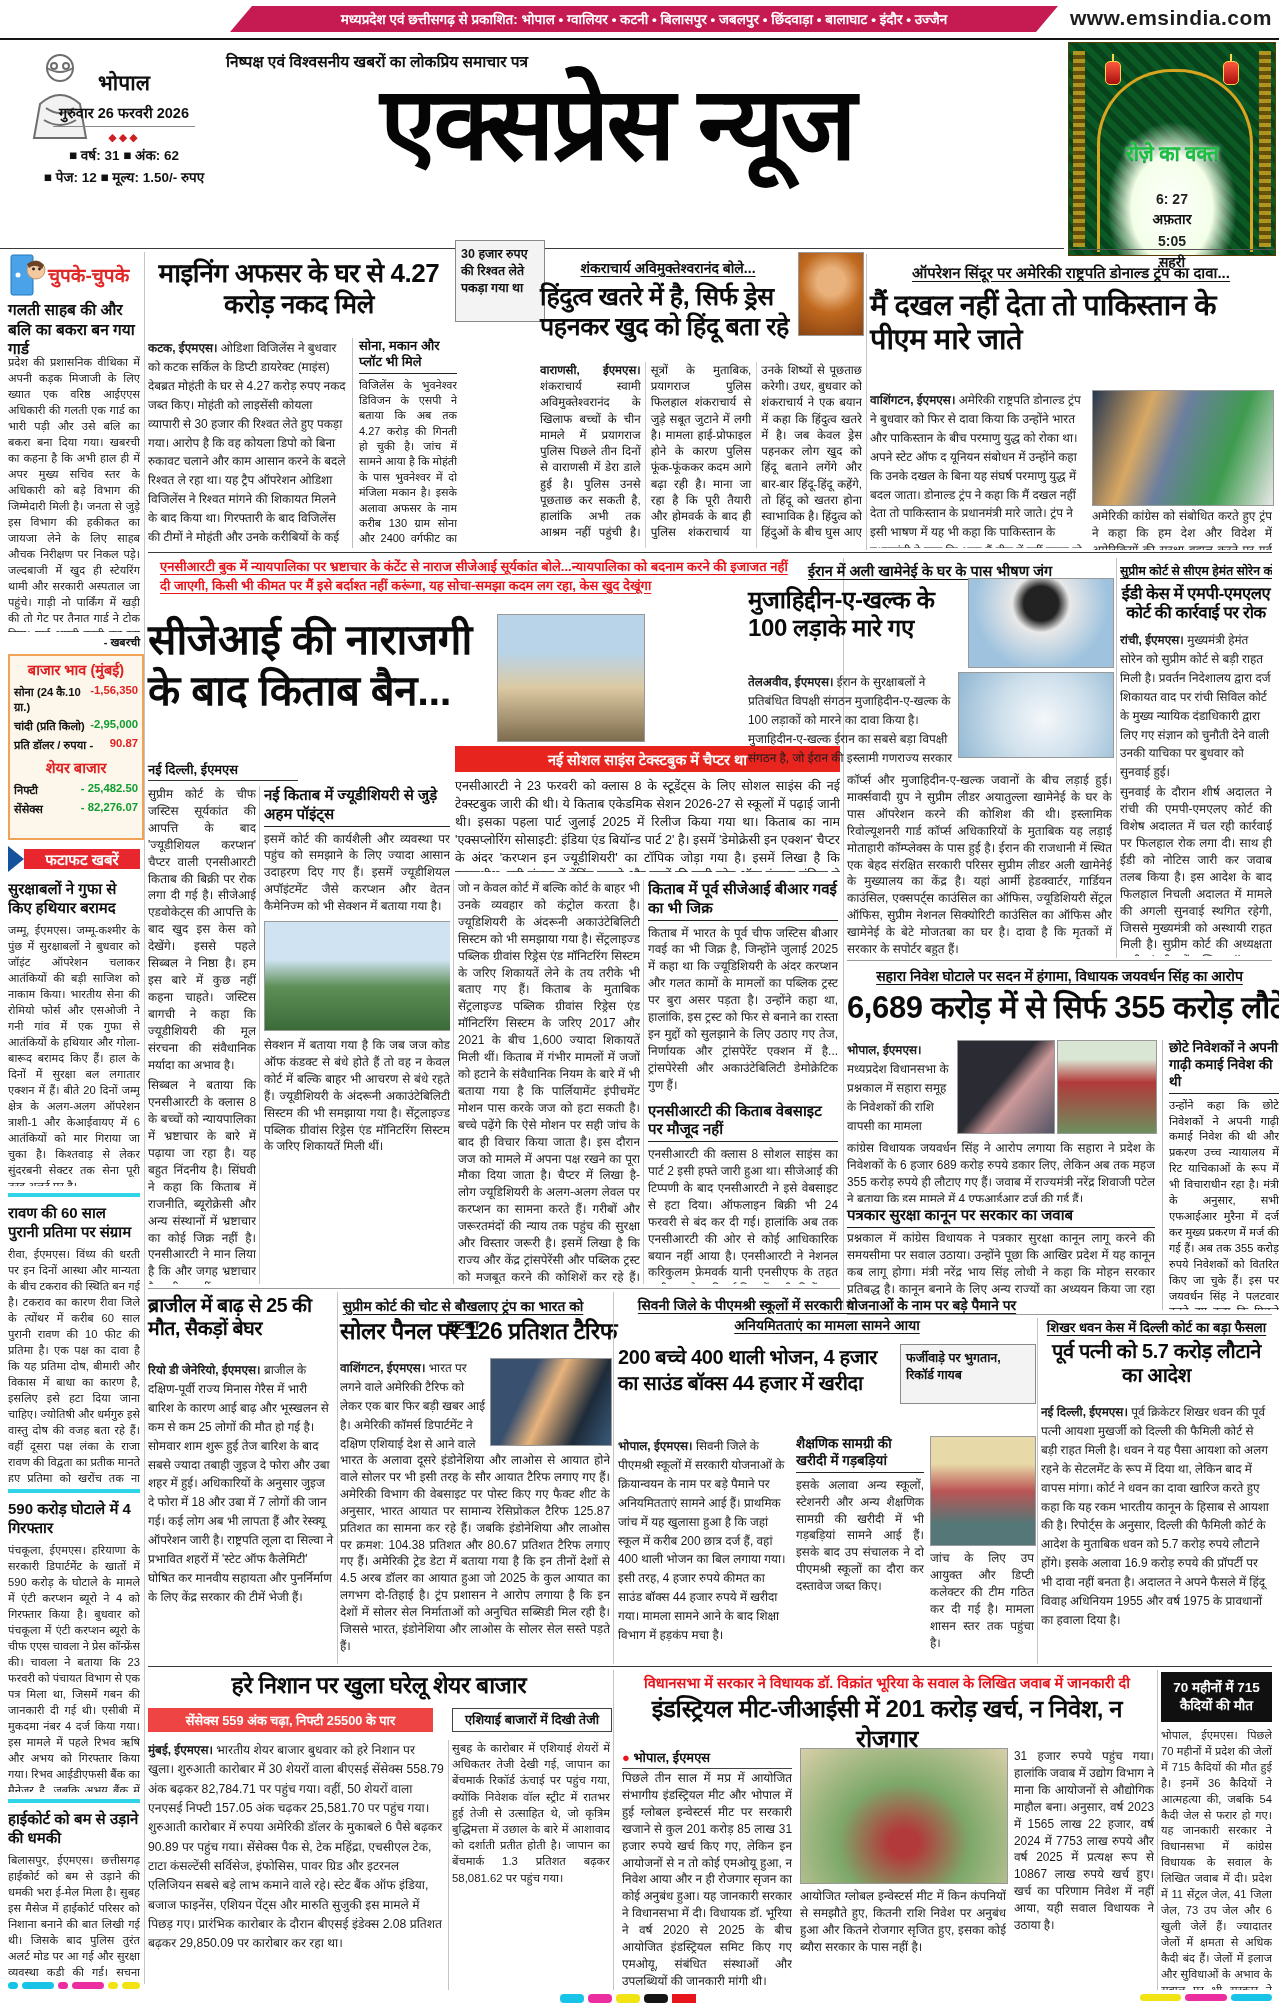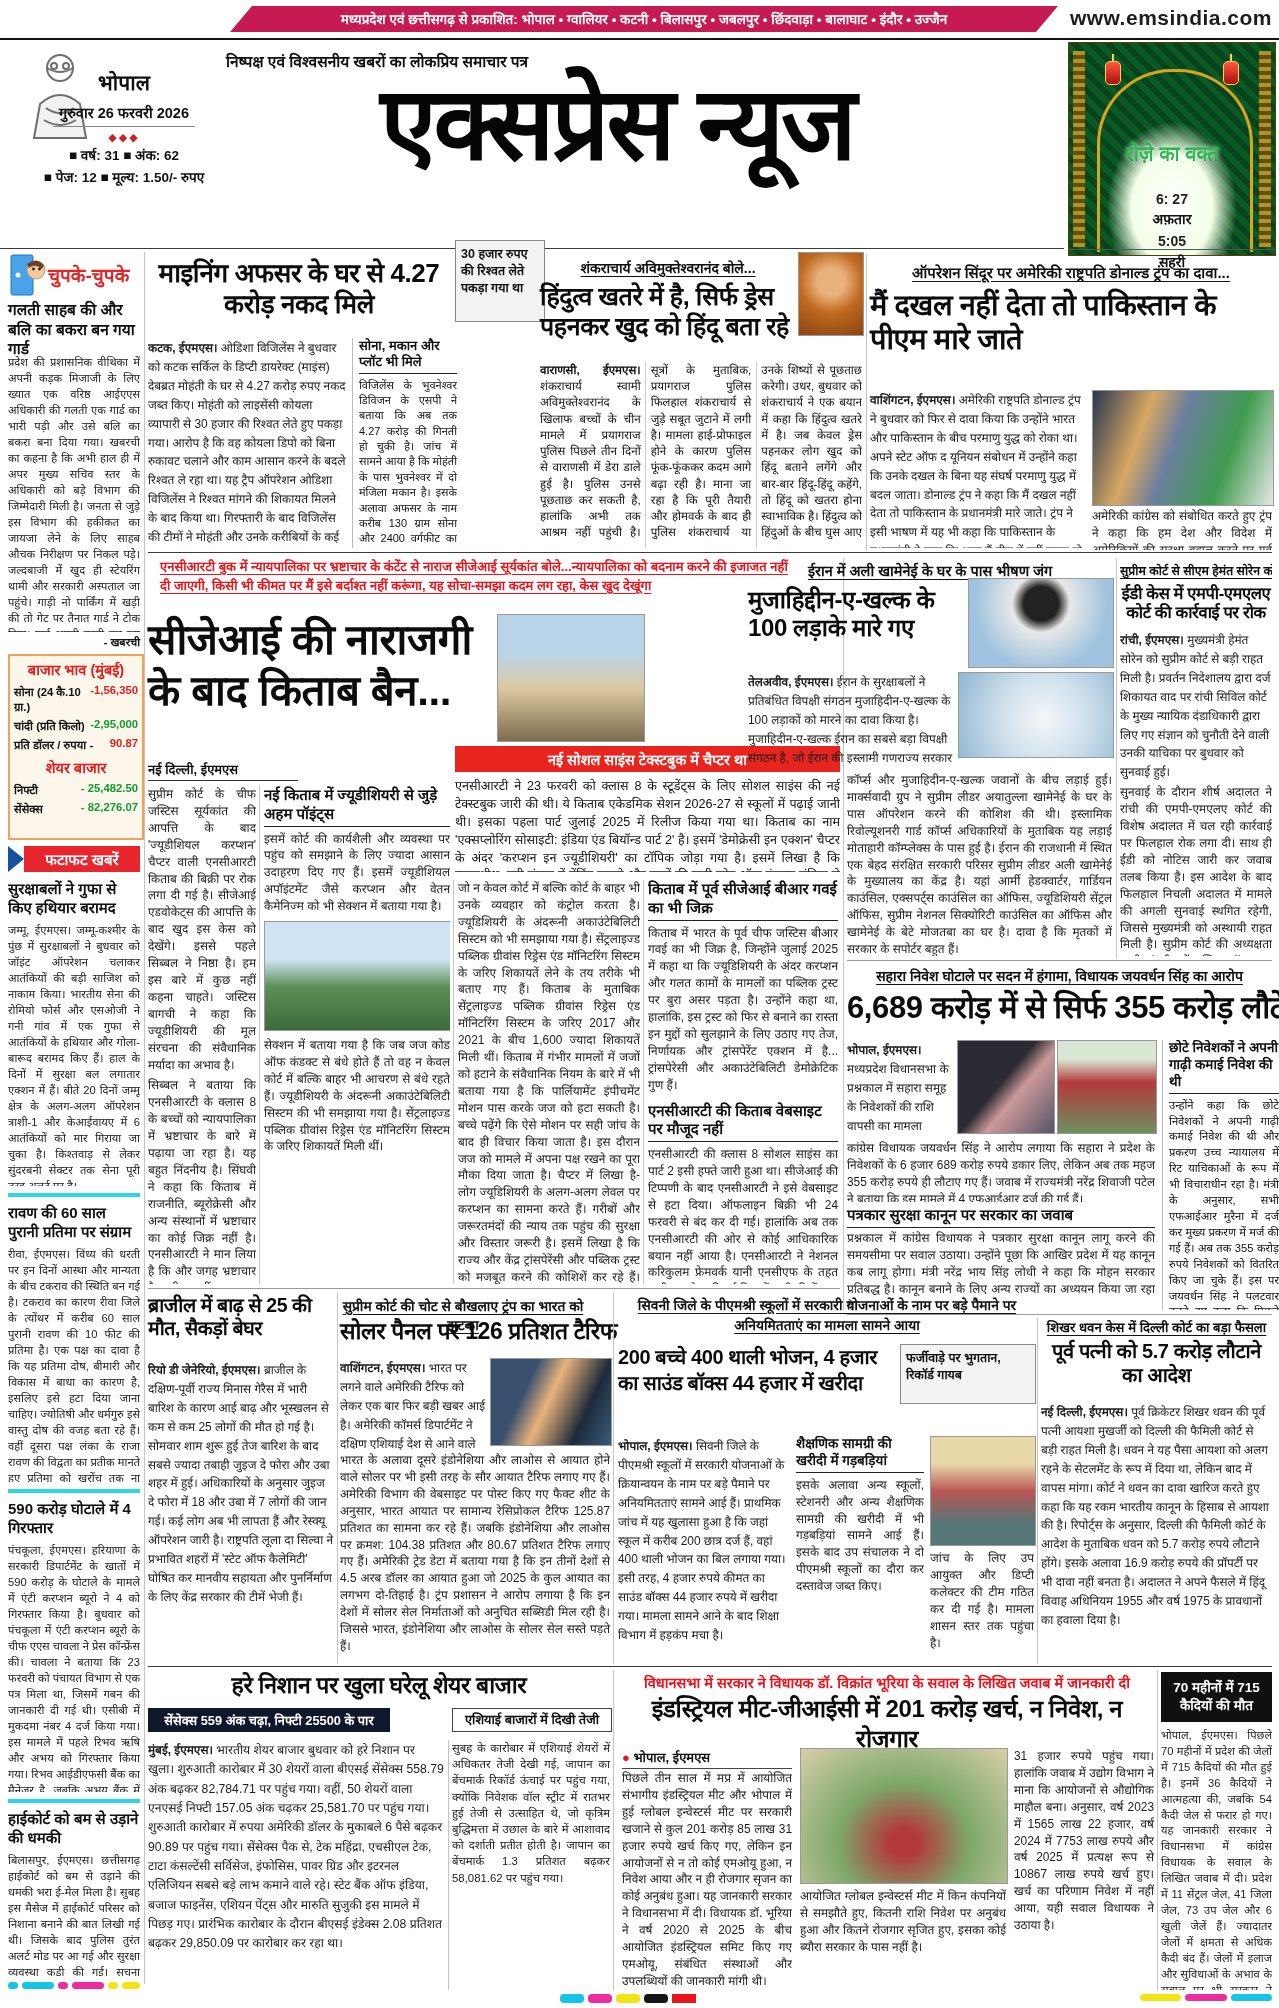--- a/index.html
+++ b/index.html
@@ -27,30 +27,30 @@
   #tagline{left:226px;top:50px;width:600px;font-size:15.5px;font-weight:800;}
   .diamonds{color:#cf1f24;font-size:11px;letter-spacing:2px;}
   #roza{left:1068px;top:42px;width:206px;height:212px;border:1px solid #5c3a00;
         background:
          radial-gradient(ellipse 90px 120px at 50% 78%,#ffffff 0%,#f3ffe8 45%,rgba(255,255,255,0) 72%),
          repeating-linear-gradient(45deg,#0b5a26 0 6px,#07441c 6px 12px);}
   #roza .arch{position:absolute;left:28px;top:26px;width:150px;height:180px;border:3px solid #d9a520;border-bottom:none;border-radius:75px 75px 0 0;}
   .lantern{position:absolute;width:14px;height:22px;background:linear-gradient(#ff5a3c,#a80f0f);border-radius:5px;border:1px solid #ffd24a;}
   .lantern:before{content:"";position:absolute;left:6px;top:-8px;width:2px;height:8px;background:#ffd24a;}
   .sidecol{position:absolute;top:8px;width:12px;height:196px;background:repeating-linear-gradient(#d9a520 0 4px,#7a4d05 4px 8px);opacity:.8;}
-  #roza .rtitle{position:absolute;left:0;top:96px;width:100%;text-align:center;font-size:20px;font-weight:400;color:#19c23c;text-shadow:0 0 4px #fff,0 1px 0 #064;}
+  #roza .rtitle{position:absolute;left:0;top:96px;width:100%;text-align:center;font-size:20px;font-weight:700;color:#19c23c;text-shadow:0 0 4px #fff,0 1px 0 #064;}
   #roza .rlbl{position:absolute;width:100%;text-align:center;font-weight:900;color:#111;font-size:14px;margin-top:38px;}
   #roza .rtime{position:absolute;width:100%;text-align:center;font-weight:800;color:#222;font-size:14px;}
   
   .railbody{font-size:11.2px;line-height:1.43;color:#222;text-align:justify;}
   #market{left:8px;top:654px;width:132px;height:182px;background:#fdf6ea;border:2px solid #f0a258;}
   #market .mhead{color:#e02020;font-weight:900;font-size:14.5px;text-align:center;padding:3px 8px;}
   .mrow{display:flex;justify-content:space-between;font-size:11.3px;font-weight:800;padding:2px 4px;}
   .grn{color:#0f9d32;} .red{color:#e02020;}
-  #flashband{left:8px;top:846px;width:132px;height:26px;display:flex;}
+  #flashband{left:8px;top:846px;width:132px;height:26px;display:flex;align-items:center;}
   #flashband .tri{width:0;height:0;border-top:13px solid transparent;border-bottom:13px solid transparent;border-left:16px solid #16519c;}
   #flashband .fb{flex:1;background:#e8262d;color:#fff;font-weight:900;font-size:15px;display:flex;align-items:center;justify-content:center;}
   .fl-title{font-size:15px;font-weight:900;line-height:1.25;margin-bottom:4px;}
   .fl-div{height:4px;background:#2fd4e8;margin:7px 0;}
   .dotbar{display:flex;gap:4px;height:7px;}
   .dotbar span{border-radius:4px;}
   
   .notebox{border:1px solid #8a8a8a;background:#f3f3f3;font-weight:800;text-align:left;padding:5px;line-height:1.35;}
   .boxtitle{font-weight:900;line-height:1.25;border-bottom:1.5px solid #222;padding-bottom:2px;margin-bottom:4px;}
   .blackbox{background:#101010;color:#fff;font-weight:900;display:flex;align-items:center;justify-content:center;text-align:center;line-height:1.3;}
@@ -308,21 +308,21 @@
   <div class="abs kick ctr" style="left:1041px;top:1318px;width:231px;font-size:13.2px">शिखर धवन केस में दिल्ली कोर्ट का बड़ा फैसला </div>
   <div class="abs hl ctr" style="left:1041px;top:1340px;width:231px;font-size:20px">पूर्व पत्नी को 5.7 करोड़ लौटाने का आदेश </div>
   <div class="abs clip" style="left:1041px;top:1402px;width:231px;height:258px">
     <span class="bd dl">नई दिल्ली, ईएमएस। </span>
     <span class="bd jus">पूर्व क्रिकेटर शिखर धवन की पूर्व पत्नी आयशा मुखर्जी को दिल्ली की फैमिली कोर्ट से बड़ी राहत मिली है। धवन ने यह पैसा आयशा को अलग रहने के सेटलमेंट के रूप में दिया था, लेकिन बाद में वापस मांगा। कोर्ट ने धवन का दावा खारिज करते हुए कहा कि यह रकम भारतीय कानून के हिसाब से आयशा की है। रिपोर्ट्स के अनुसार, दिल्ली की फैमिली कोर्ट के आदेश के मुताबिक धवन को 5.7 करोड़ रुपये लौटाने होंगे। इसके अलावा 16.9 करोड़ रुपये की प्रॉपर्टी पर भी दावा नहीं बनता है। अदालत ने अपने फैसले में हिंदू विवाह अधिनियम 1955 और वर्ष 1975 के प्रावधानों का हवाला दिया है। </span>
   </div>
 
   <div class="hrl" style="left:148px;top:1666px;width:1124px"></div>
 
   <div class="abs hl ctr" style="left:148px;top:1672px;width:462px;font-size:23px;white-space:nowrap">हरे निशान पर खुला घरेलू शेयर बाजार </div>
-  <div class="abs" style="left:148px;top:1708px;width:242px;height:24px;background:#0f172a;color:#fff;font-size:12.8px;font-weight:800;display:flex;align-items:center;justify-content:center">सेंसेक्स 559 अंक चढ़ा, निफ्टी 25500 के पार </div>
+  <div class="abs" style="left:148px;top:1708px;width:285px;height:24px;background:#ef4444;color:#fff;font-size:12.8px;font-weight:800;display:flex;align-items:center;justify-content:center">सेंसेक्स 559 अंक चढ़ा, निफ्टी 25500 के पार </div>
   <div class="abs ctr" style="left:452px;top:1708px;width:158px;height:22px;border:1px solid #444;font-size:12.8px;font-weight:800;line-height:22px">एशियाई बाजारों में दिखी तेजी </div>
   <div class="abs clip" style="left:148px;top:1740px;width:296px;height:250px">
     <span class="bd dl">मुंबई, ईएमएस। </span>
     <span class="bd jus" style="font-size:12.2px">भारतीय शेयर बाजार बुधवार को हरे निशान पर खुला। शुरुआती कारोबार में 30 शेयरों वाला बीएसई सेंसेक्स 558.79 अंक बढ़कर 82,784.71 पर पहुंच गया। वहीं, 50 शेयरों वाला एनएसई निफ्टी 157.05 अंक चढ़कर 25,581.70 पर पहुंच गया। शुरुआती कारोबार में रुपया अमेरिकी डॉलर के मुकाबले 6 पैसे बढ़कर 90.89 पर पहुंच गया। सेंसेक्स पैक से, टेक महिंद्रा, एचसीएल टेक, टाटा कंसल्टेंसी सर्विसेज, इंफोसिस, पावर ग्रिड और इटरनल एलिजियन सबसे बड़े लाभ कमाने वाले रहे। स्टेट बैंक ऑफ इंडिया, बजाज फाइनेंस, एशियन पेंट्स और मारुति सुजुकी इस मामले में पिछड़ गए। प्रारंभिक कारोबार के दौरान बीएसई इंडेक्स 2.08 प्रतिशत बढ़कर 29,850.09 पर कारोबार कर रहा था। </span>
   </div>
   <div class="vr" style="left:448px;top:1740px;height:250px"></div>
   <div class="abs clip bd jus" style="left:452px;top:1740px;width:158px;height:250px;font-size:11.4px">सुबह के कारोबार में एशियाई शेयरों में अधिकतर तेजी देखी गई, जापान का बेंचमार्क रिकॉर्ड ऊंचाई पर पहुंच गया, क्योंकि निवेशक वॉल स्ट्रीट में रातभर हुई तेजी से उत्साहित थे, जो कृत्रिम बुद्धिमत्ता में उछाल के बारे में आशावाद को दर्शाती प्रतीत होती है। जापान का बेंचमार्क 1.3 प्रतिशत बढ़कर 58,081.62 पर पहुंच गया। </div>
   <div class="vr" style="left:613px;top:1670px;height:320px"></div>
 
   <div class="abs ctr" style="left:618px;top:1672px;width:538px;font-size:14.5px;font-weight:800;color:#e8151c">विधानसभा में सरकार ने विधायक डॉ. विक्रांत भूरिया के सवाल के लिखित जवाब में जानकारी दी </div>

